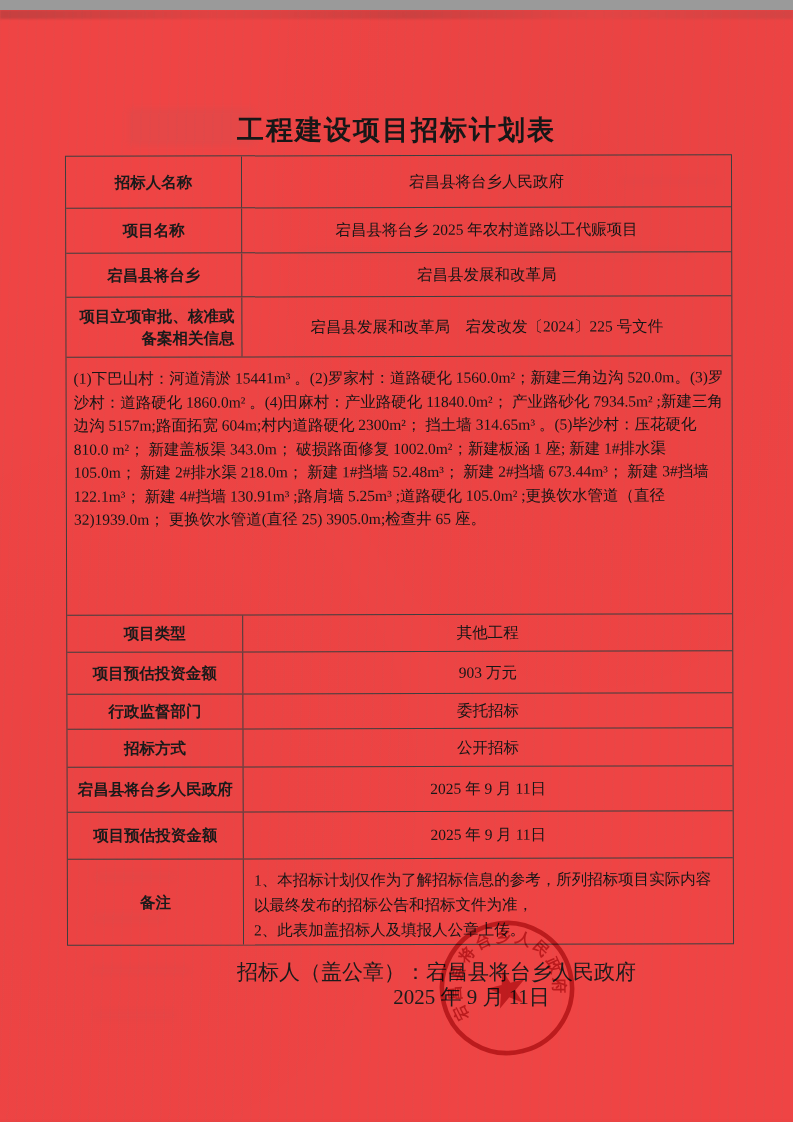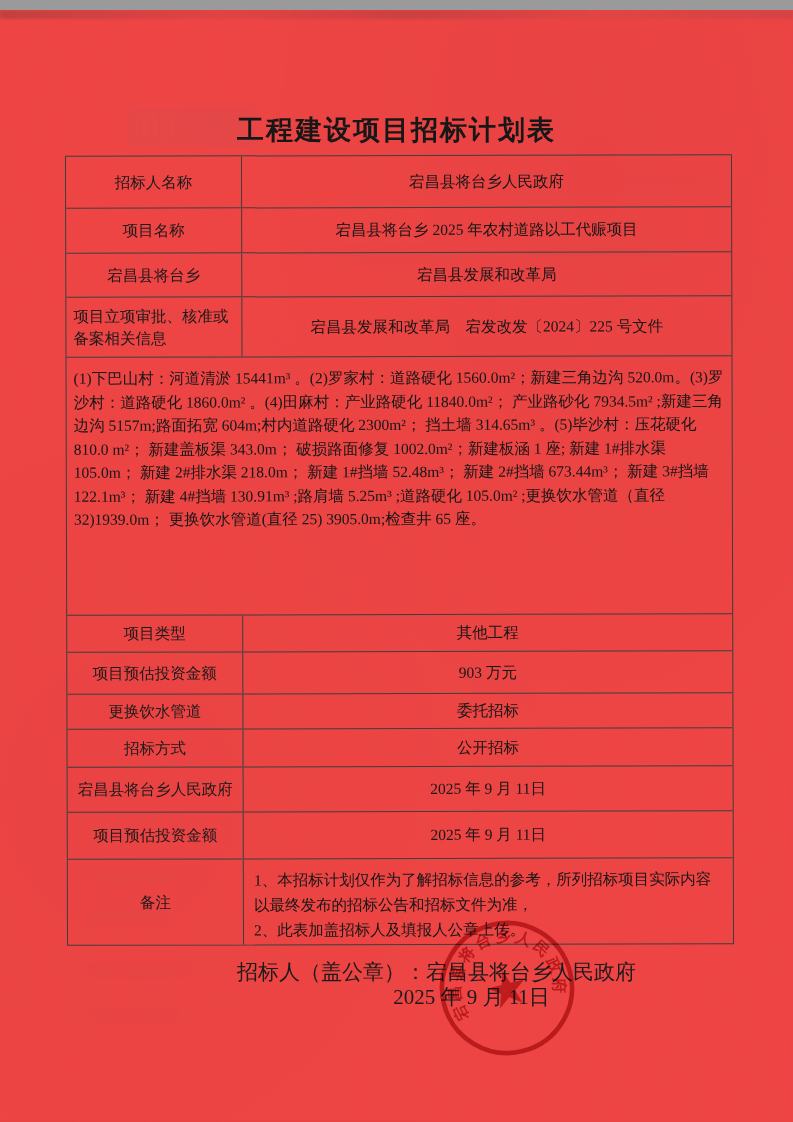--- a/index.html
+++ b/index.html
@@ -41,21 +41,21 @@
     display:flex;flex-direction:column;
     transform:rotate(-0.15deg);
     background:transparent;
   }
   .row{display:flex;box-sizing:border-box;}
   .row + .row{border-top:1.6px solid #3e3e3e;}
   .cell{box-sizing:border-box;font-size:15.5px;line-height:22px;}
   .cell-label{
     width:176px;flex:0 0 176px;border-right:1.6px solid #3e3e3e;
     display:flex;align-items:center;justify-content:center;
-    text-align:left;padding:2px 7px;font-weight:400;color:#1a1a1a;
+    text-align:right;padding:2px 7px;font-weight:700;color:#1a1a1a;
   }
   .cell-value{
     flex:1;display:flex;align-items:center;justify-content:center;
     text-align:center;padding:2px 12px;color:#161616;
   }
   .row-content .cell-value{
     align-items:flex-start;justify-content:flex-start;
     text-align:left;padding:9px 7px;line-height:23.5px;
   }
   .row-remark .cell-value{
@@ -125,21 +125,21 @@
       <div class="cell cell-label">项目类型</div>
       <div class="cell cell-value">其他工程</div>
     </div>
 
     <div class="row" style="height:42px">
       <div class="cell cell-label">项目预估投资金额</div>
       <div class="cell cell-value">903 万元</div>
     </div>
 
     <div class="row" style="height:35px">
-      <div class="cell cell-label">更换饮水管道</div>
+      <div class="cell cell-label">行政监督部门</div>
       <div class="cell cell-value">委托招标</div>
     </div>
 
     <div class="row" style="height:38px">
       <div class="cell cell-label">招标方式</div>
       <div class="cell cell-value">公开招标</div>
     </div>
 
     <div class="row" style="height:45px">
       <div class="cell cell-label">宕昌县将台乡人民政府</div>

